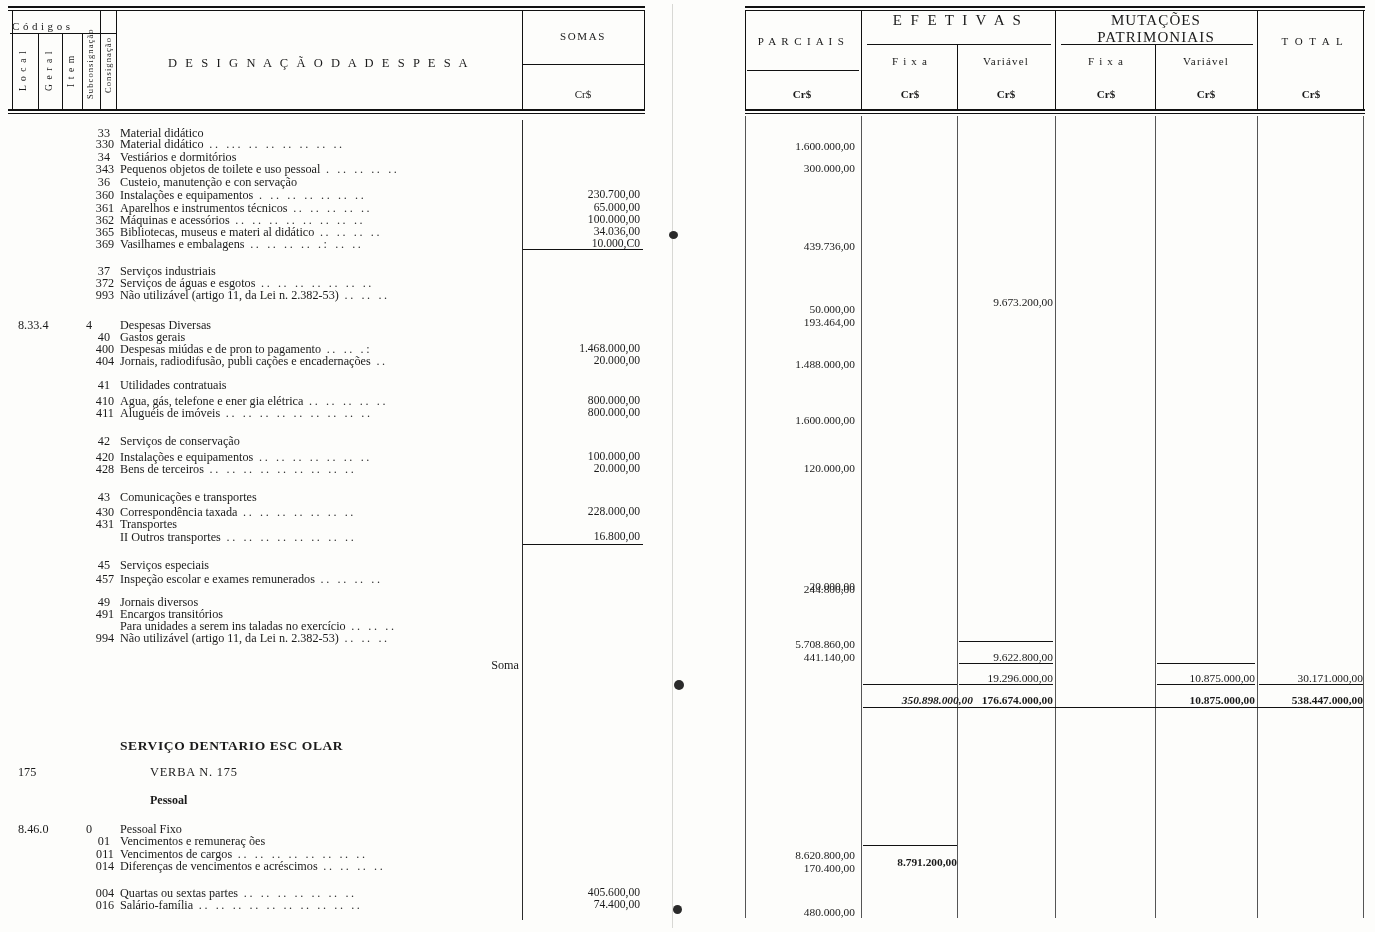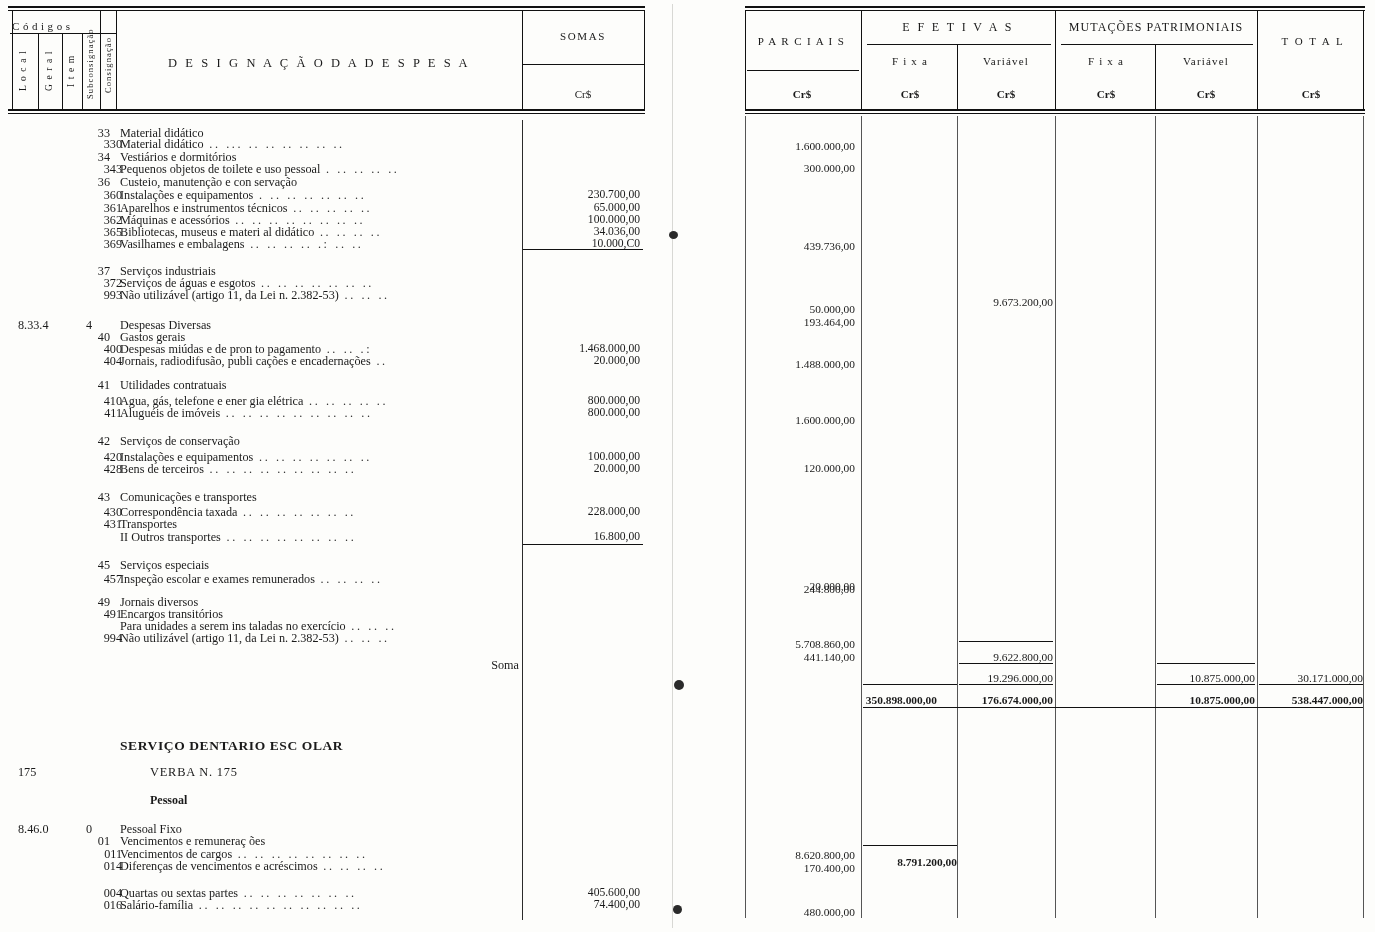--- a/index.html
+++ b/index.html
@@ -94,21 +94,21 @@
 
   .row {
     position: absolute;
     height: 13px;
     font-size: 12.2px;
     white-space: nowrap;
   }
   .c-local   { position: absolute; left: 14px;  width: 44px; text-align: left; }
   .c-geral   { position: absolute; left: 58px;  width: 30px; text-align: right; }
   .c-item    { position: absolute; left: 72px;  width: 34px; text-align: right; }
-  .c-sub     { position: absolute; left: 84px;  width: 34px; text-align: right; }
+  .c-sub     { position: absolute; left: 84px;  width: 34px; text-align: center; }
   .c-desig   { position: absolute; left: 116px; }
   .c-val     { position: absolute; left: 520px; width: 116px; text-align: right; font-size: 11.6px; }
 
   .dots { letter-spacing: 2.6px; color: #333; }
 
   .l-soma-rule1 { left: 519px; top: 249px; width: 120px; height: 1px; }
   .l-soma-rule2 { left: 519px; top: 544px; width: 120px; height: 1px; }
 
   .soma-word {
     position: absolute;
@@ -165,22 +165,22 @@
   }
   .rh-top-rule  { left: 10px; top: 6px;  width: 620px; height: 2px; }
   .rh-top-rule2 { left: 10px; top: 10px; width: 620px; height: 1px; }
   .rh-bot-rule  { left: 10px; top: 109px; width: 620px; height: 2px; }
   .rh-bot-rule2 { left: 10px; top: 113px; width: 620px; height: 1px; }
 
   .rh-vline { position: absolute; background: #111; width: 1px; top: 10px; height: 100px; }
 
   .rh-grp-label {
     position: absolute;
-    top: 20px;
-    font-size: 12px;
+    top: 12px;
+    font-size: 15px;
     letter-spacing: 2.4px;
     text-align: center;
   }
   .rh-grp-rule { position: absolute; height: 1px; background: #111; top: 44px; }
   .rh-sub-label {
     position: absolute;
     top: 55px;
     font-size: 11px;
     letter-spacing: 1.2px;
     text-align: center;
@@ -652,21 +652,21 @@
         <div class="r-val" style="left: 14px; width: 106px; top: 358px;">1.488.000,00</div>
         <div class="r-val" style="left: 14px; width: 106px; top: 414px;">1.600.000,00</div>
         <div class="r-val" style="left: 14px; width: 106px; top: 462px;">120.000,00</div>
         <div class="r-val" style="left: 14px; width: 106px; top: 537px; margin-top: 46px;">244.800,00</div>
         <div class="r-val" style="left: 14px; width: 106px; top: 580px;">20.000,00</div>
         <div class="r-val" style="left: 14px; width: 106px; top: 638px;">5.708.860,00</div>
         <div class="r-val" style="left: 14px; width: 106px; top: 651px;">441.140,00</div>
         <div class="r-val" style="left: 14px; width: 106px; top: 849px;">8.620.800,00</div>
         <div class="r-val" style="left: 14px; width: 106px; top: 862px;">170.400,00</div>
         <div class="r-val" style="left: 14px; width: 106px; top: 906px;">480.000,00</div>
-        <div class="r-val bold" style="left: 128px; width: 74px; top: 694px;">350.898.000,00</div>
+        <div class="r-val bold" style="left: 128px; width: 110px; top: 694px; font-style: italic;">350.898.000,00</div>
         <div class="r-val bold" style="left: 128px; width: 94px; top: 856px;">8.791.200,00</div>
         <div class="r-val" style="left: 224px; width: 94px; top: 296px;">9.673.200,00</div>
         <div class="r-val" style="left: 224px; width: 94px; top: 651px;">9.622.800,00</div>
         <div class="r-val" style="left: 224px; width: 94px; top: 672px;">19.296.000,00</div>
         <div class="r-val bold" style="left: 224px; width: 94px; top: 694px;">176.674.000,00</div>
         <div class="r-val" style="left: 422px; width: 98px; top: 672px;">10.875.000,00</div>
         <div class="r-val bold" style="left: 422px; width: 98px; top: 694px;">10.875.000,00</div>
         <div class="r-val" style="left: 524px; width: 104px; top: 672px;">30.171.000,00</div>
         <div class="r-val bold" style="left: 524px; width: 104px; top: 694px;">538.447.000,00</div>
       </div>

